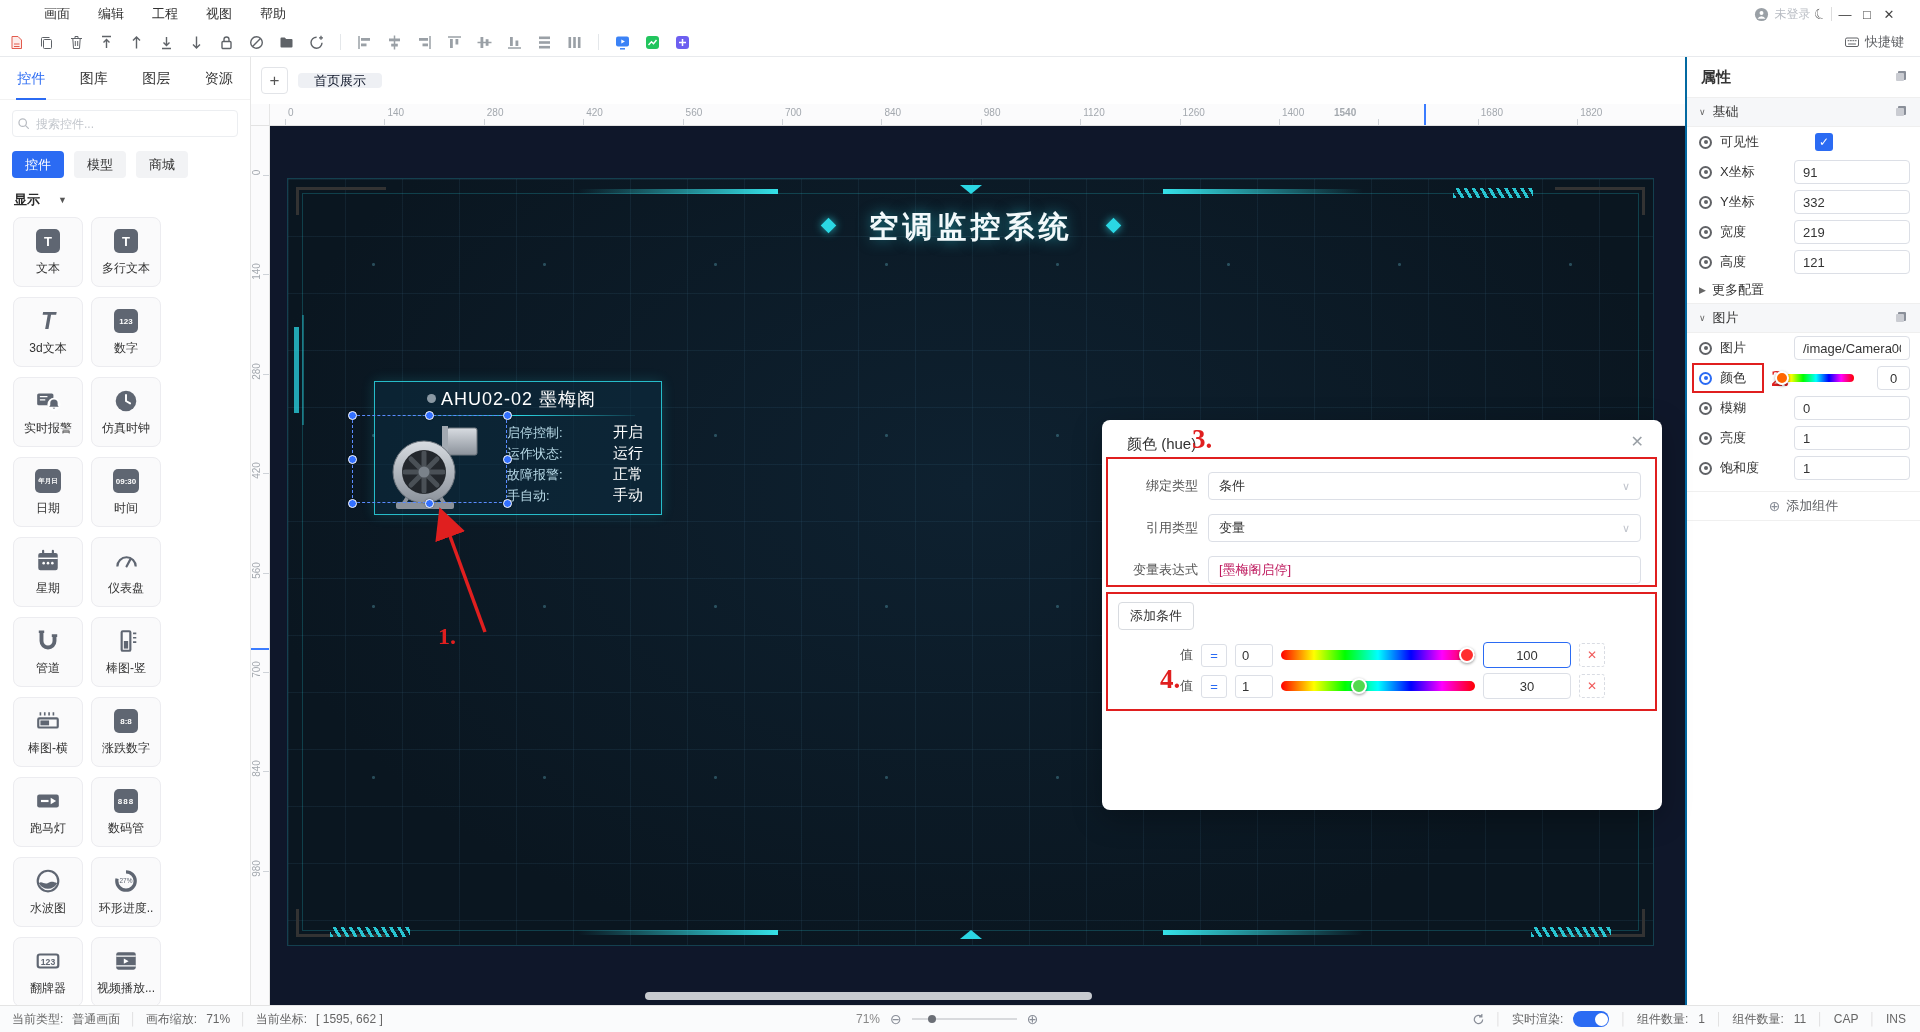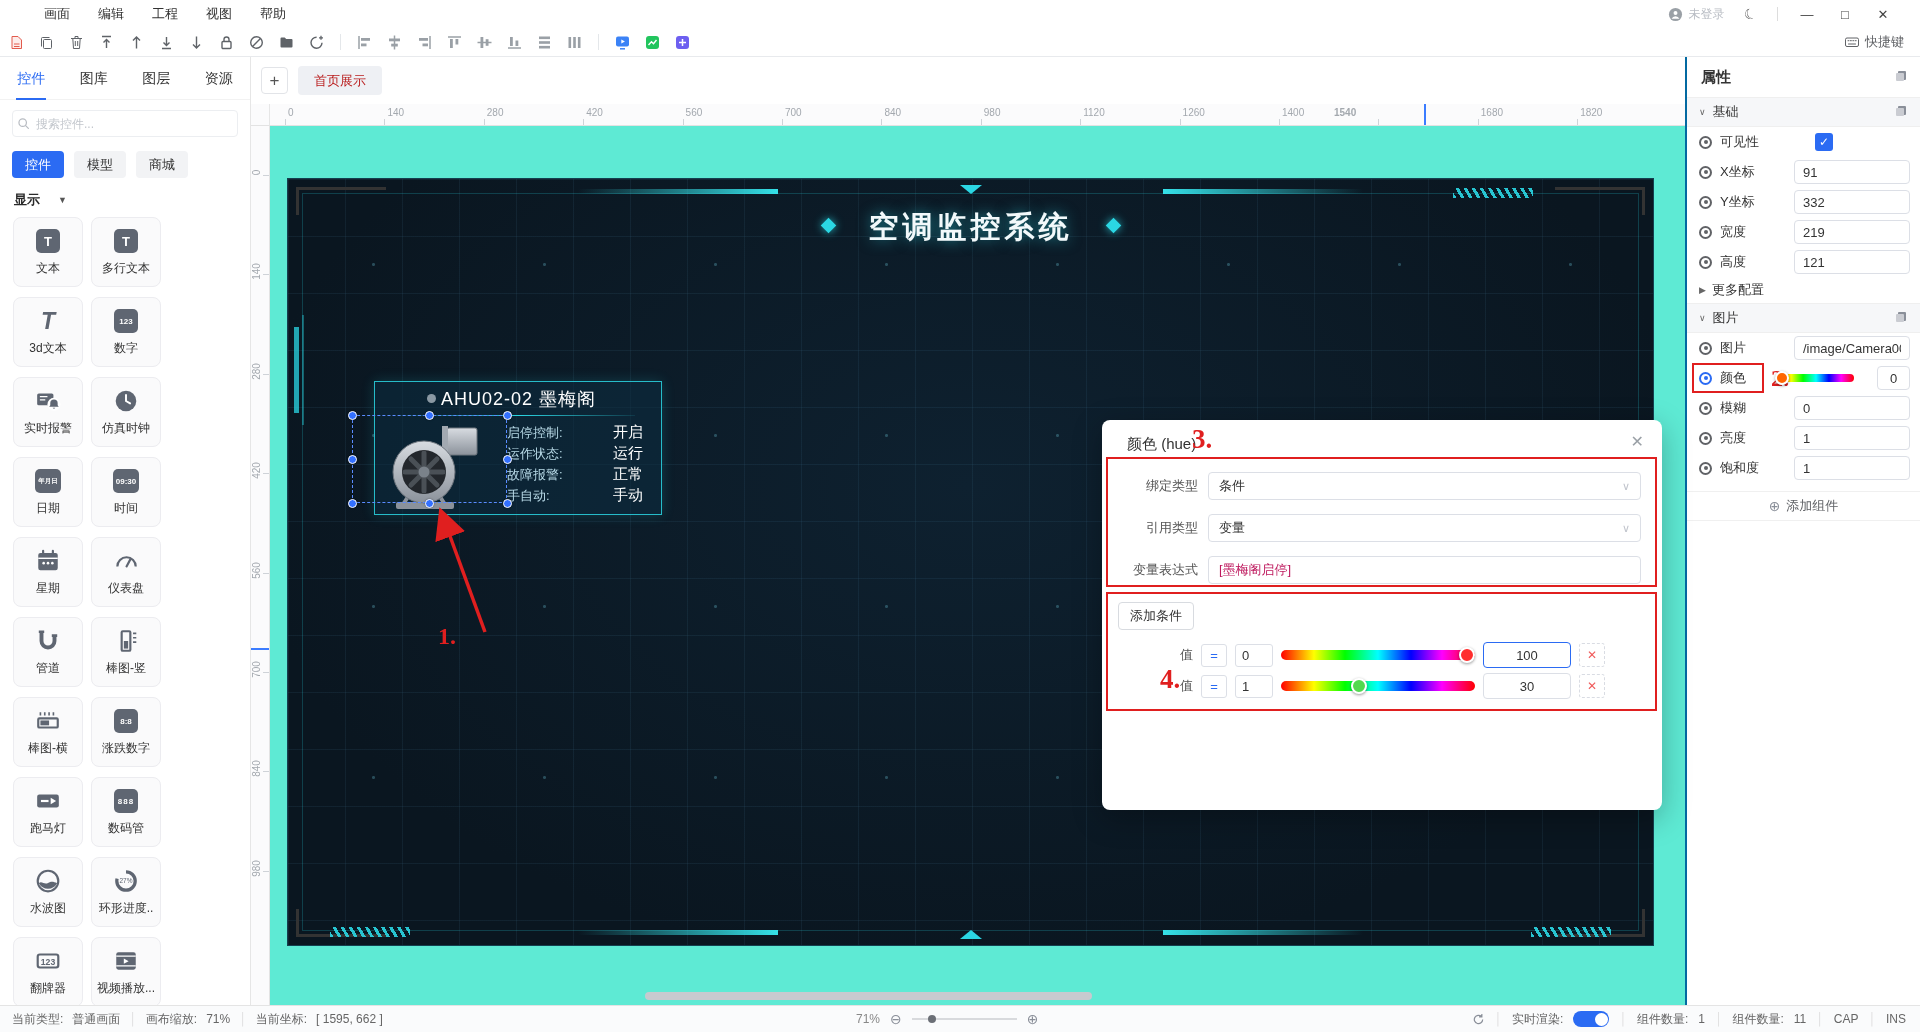--- a/index.html
+++ b/index.html
@@ -4,21 +4,21 @@
 <style>
   * { margin:0; padding:0; box-sizing:border-box; }
   html,body { width:1920px; height:1032px; overflow:hidden; background:#fff;
     font-family:"Liberation Sans","DejaVu Sans",sans-serif; font-size:13px; color:#333; }
 
   
   .titlebar { position:absolute; left:0; top:0; width:1920px; height:28px; background:#fff;
     display:flex; align-items:center; z-index:30; }
   .menus { display:flex; padding-left:30px; }
   .menu-item { padding:0 14px; font-size:13px; color:#333; cursor:default; }
-  .tb-right { margin-left:auto; display:flex; align-items:center; gap:20px; padding-right:28px; }
+  .tb-right { margin-left:auto; display:flex; align-items:center; gap:4px; padding-right:22px; }
   .user { display:flex; align-items:center; gap:5px; color:#b9bdc4; font-size:12px; }
   .moon { color:#555; font-size:14px; transform:rotate(-20deg); }
   .vsep { width:1px; height:14px; background:#ddd; }
   .wc { color:#444; font-size:13px; width:18px; text-align:center; }
 
   
   .toolbar { position:absolute; left:0; top:28px; width:1920px; height:29px; background:#fff;
     border-bottom:1px solid #e8eaed; display:flex; align-items:center; z-index:29; }
   .tb-icons { display:flex; align-items:center; gap:13px; padding-left:8px; }
   .tb-icon { width:17px; height:17px; display:inline-flex; }
@@ -56,36 +56,36 @@
     padding:0 3px; background:#5f6672; color:#fff; border-radius:5px; font-weight:bold; font-size:13px; }
   .chip.sm { font-size:8px; letter-spacing:0; }
   .chip.xs { font-size:6.5px; }
   .bigT { font-size:23px; font-weight:bold; color:#5f6672; font-style:italic; }
 
   
   .tabstrip { position:absolute; left:251px; top:57px; right:235px; height:47px; background:#fff; z-index:9;
     display:flex; align-items:center; padding-left:10px; gap:10px; }
   .add-tab { width:27px; height:27px; border:1px solid #e2e4e8; border-radius:4px; display:flex;
     align-items:center; justify-content:center; color:#555; font-size:17px; background:#fff; }
-  .page-tab { height:29px; padding:0 16px; background:#eef0f4; border-radius:4px; display:flex;
-    align-items:center; font-size:13px; color:#b91c1c; }
+  .page-tab { height:15px; padding:0 16px; background:#eef0f4; border-radius:4px; display:flex;
+    align-items:center; font-size:13px; color:#0f172a; }
   .ruler-corner { position:absolute; left:251px; top:104px; width:19px; height:22px; background:#fbfbfc;
     border-right:1px solid #e6e6e6; border-bottom:1px solid #e3e3e3; z-index:8; }
   .ruler-h { position:absolute; left:270px; top:104px; right:235px; height:22px; background:#fbfbfc;
     border-bottom:1px solid #e3e3e3; z-index:8; overflow:hidden; }
   .ruler-h .rl { position:absolute; top:3px; font-size:10px; color:#a3a8ae; }
   .ruler-h .rt { position:absolute; bottom:0; width:1px; height:6px; background:#cfd3d8; }
   .ruler-h .rind { position:absolute; top:0; bottom:0; width:2px; background:#3b7cff; }
   .ruler-v { position:absolute; left:251px; top:126px; width:19px; bottom:27px; background:#fbfbfc;
     border-right:1px solid #e3e3e3; z-index:8; overflow:hidden; }
   .ruler-v .rl { position:absolute; left:-10px; width:30px; text-align:center; font-size:10px; color:#a3a8ae;
     transform:rotate(-90deg); }
   .ruler-v .rt { position:absolute; right:0; height:1px; width:6px; background:#cfd3d8; }
   .ruler-v .rind { position:absolute; left:0; right:0; height:2px; background:#3b7cff; }
-  .viewport { position:absolute; left:270px; top:126px; right:235px; bottom:27px; background:#5eead4;
+  .viewport { position:absolute; left:270px; top:126px; right:235px; bottom:27px; background:#0f172a;
     overflow:hidden; z-index:7; }
   .canvas-hscroll { position:absolute; left:375px; top:866px; width:447px; height:8px; background:#c7cacf;
     border-radius:4px; }
 
   
   .screen { position:absolute; left:17px; top:52px; width:1367px; height:768px;
     background:
       radial-gradient(circle, rgba(110,200,220,.30) 1.2px, transparent 1.8px),
       linear-gradient(rgba(70,130,160,.12) 1px, transparent 1px),
       linear-gradient(90deg, rgba(70,130,160,.12) 1px, transparent 1px),

